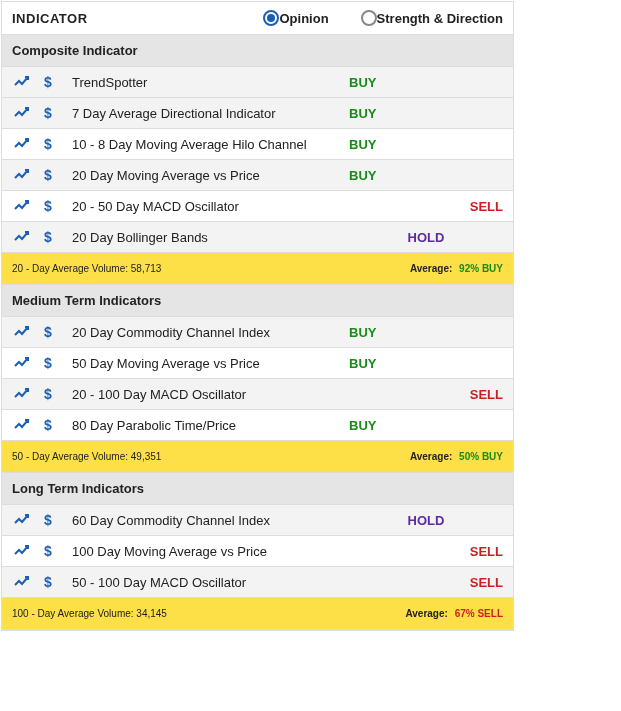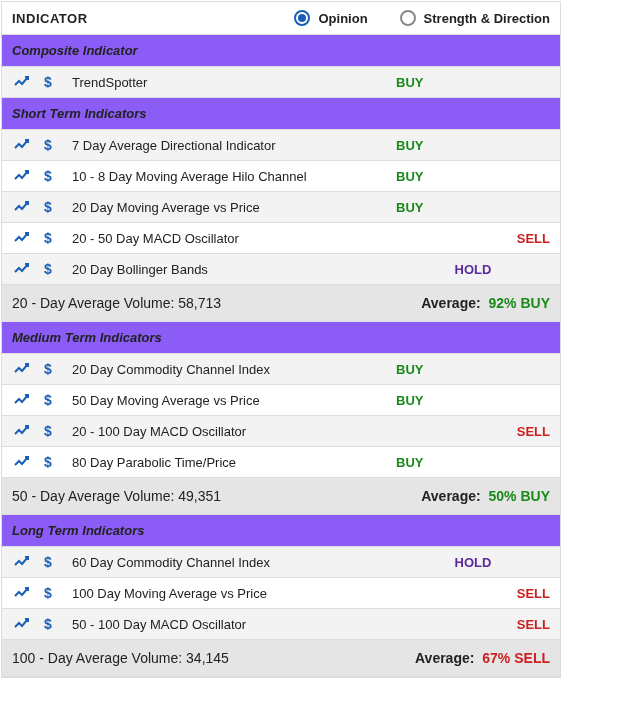--- a/index.html
+++ b/index.html
@@ -7,21 +7,21 @@
     margin: 0;
     padding: 0;
     font-family: Arial, Helvetica, sans-serif;
     font-size: 13px;
     color: #222;
     width: 621px;
     background: #fff;
   }
   .container {
     border: 1px solid #ddd;
-    width: 560px;
+    width: 513px;
     margin: 1px;
   }
   .header-row {
     display: flex;
     align-items: center;
     padding: 8px 10px;
     border-bottom: 1px solid #ddd;
   }
   .header-label {
     font-weight: bold;
@@ -32,44 +32,43 @@
   .radio-group {
     display: flex;
     align-items: center;
     gap: 16px;
     font-weight: bold;
     font-size: 13px;
   }
   .radio-item {
     display: flex;
     align-items: center;
-    gap: 8px;
+    gap: 0;
     cursor: pointer;
     padding-left: 16px;
   }
   .radio {
     width: 16px; height: 16px;
     border: 2px solid #1a5fb4;
     border-radius: 50%;
     display: inline-flex;
     align-items: center;
     justify-content: center;
     background: #fff;
   }
   .radio.unselected { border-color: #888; }
   .radio .dot {
     width: 8px; height: 8px; border-radius: 50%; background: #1a5fb4;
   }
   .group-header {
     font-weight: bold;
     padding: 8px 10px;
     border-bottom: 1px solid #ddd;
-    background: #8b5cf6;
-    font-size: 13px;
-    font-style: italic;
+    background: #e5e5e5;
+    font-size: 13px;
   }
   .row {
     display: flex;
     align-items: center;
     padding: 7px 10px;
     border-bottom: 1px solid #ddd;
     font-size: 13px;
   }
   .row.alt { background: #f3f3f3; }
   .icon-cell {
@@ -92,22 +91,22 @@
     padding-left: 6px;
   }
   .signal-buy  { color: #1a8a1a; }
   .signal-sell { color: #cc1f1f; text-align: right; }
   .signal-hold { color: #5a2ca0; text-align: center; }
   .summary-row {
     display: flex;
     align-items: center;
     padding: 10px 10px;
     border-bottom: 1px solid #ddd;
-    font-size: 14px;
-    background: #e5e5e5;
+    font-size: 10px;
+    background: #fde047;
   }
   .summary-left { flex: 1; }
   .summary-right {
     font-weight: bold;
   }
   .summary-right .avg-label { color: #222; margin-right: 4px; }
   .avg-buy  { color: #1a8a1a; }
   .avg-sell { color: #cc1f1f; }
   svg { display: block; }
   .dollar {
@@ -144,21 +143,20 @@
           <svg width="16" height="14" viewBox="0 0 16 14">
             <polyline points="1,10 5,6 8,9 14,2" fill="none" stroke="#1a5fb4" stroke-width="2"></polyline>
             <polyline points="14,2 11,2 14,2 14,5" fill="none" stroke="#1a5fb4" stroke-width="2"></polyline>
           </svg>
         </span>
         <span class="icon-gap"></span>
         <span class="icon-cell dollar">$</span>
         <span class="name-cell">TrendSpotter</span>
         <span class="signal-cell signal-buy">BUY</span>
       </div>
-      <div class="group-header"><span>Short Term Indicators</span></div>
       <div class="row alt">
         <span class="icon-cell">
           <svg width="16" height="14" viewBox="0 0 16 14">
             <polyline points="1,10 5,6 8,9 14,2" fill="none" stroke="#1a5fb4" stroke-width="2"></polyline>
             <polyline points="14,2 11,2 14,2 14,5" fill="none" stroke="#1a5fb4" stroke-width="2"></polyline>
           </svg>
         </span>
         <span class="icon-gap"></span>
         <span class="icon-cell dollar">$</span>
         <span class="name-cell">7 Day Average Directional Indicator</span>

